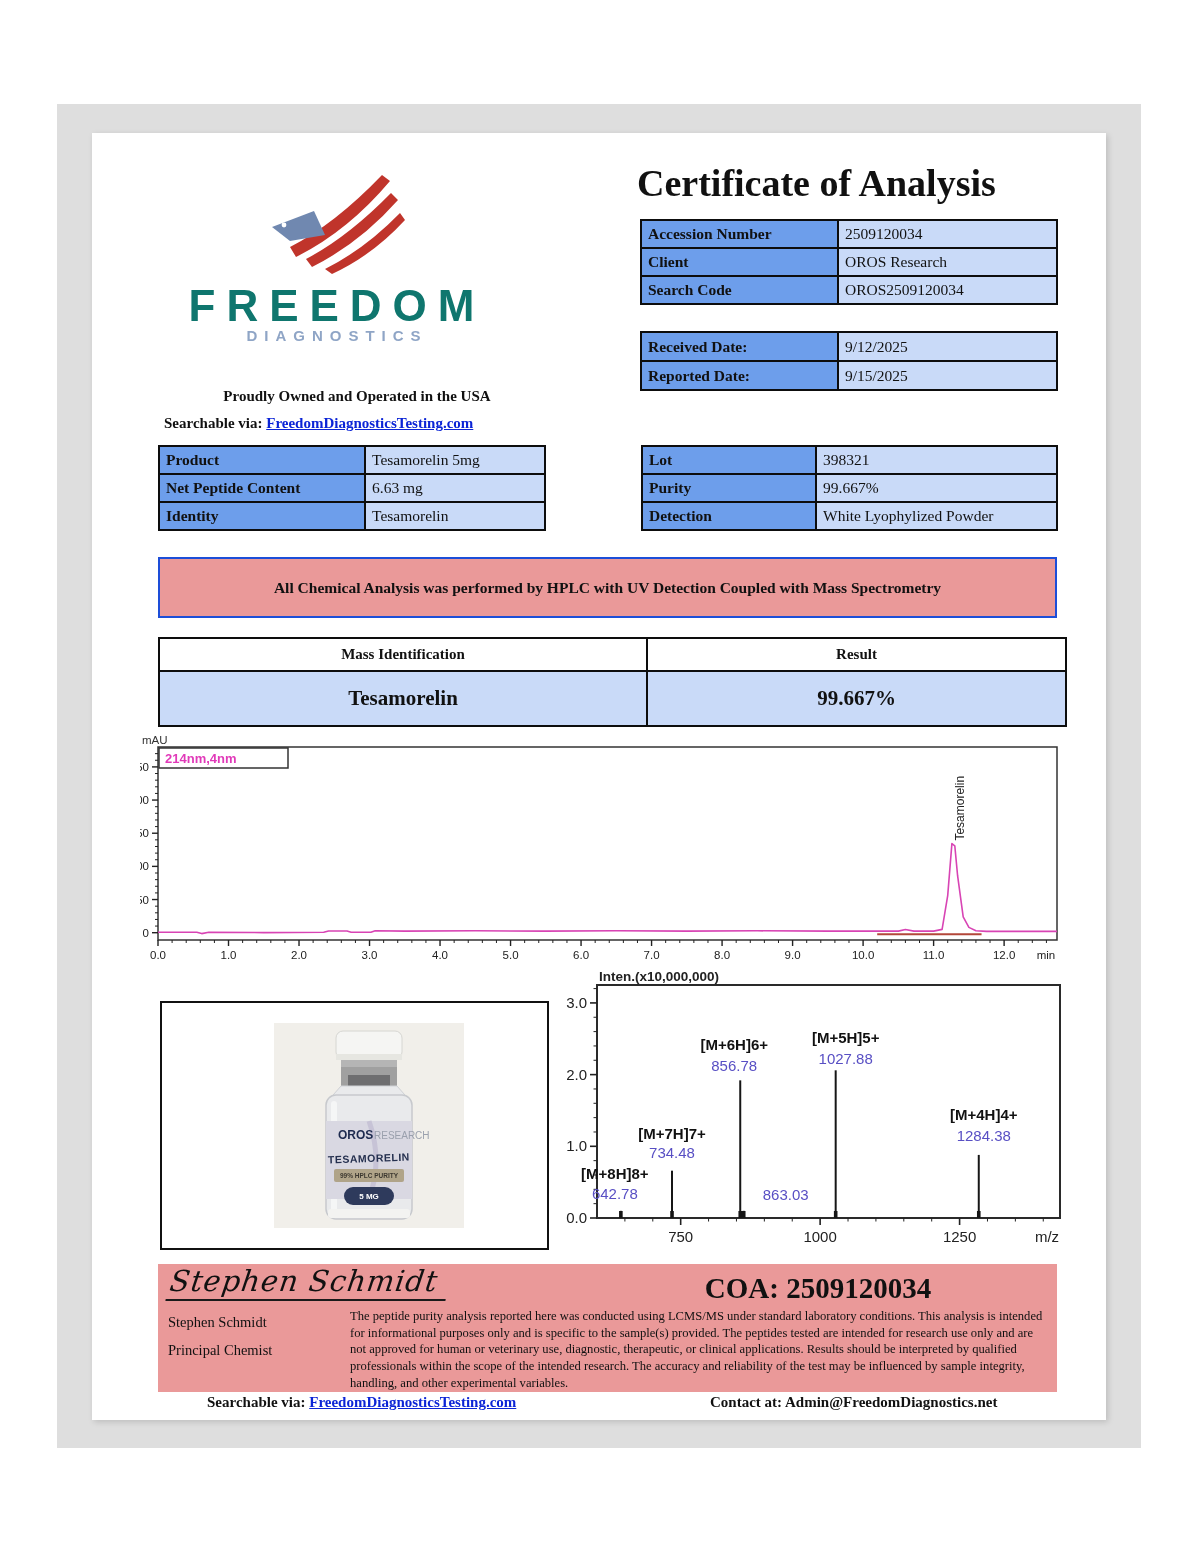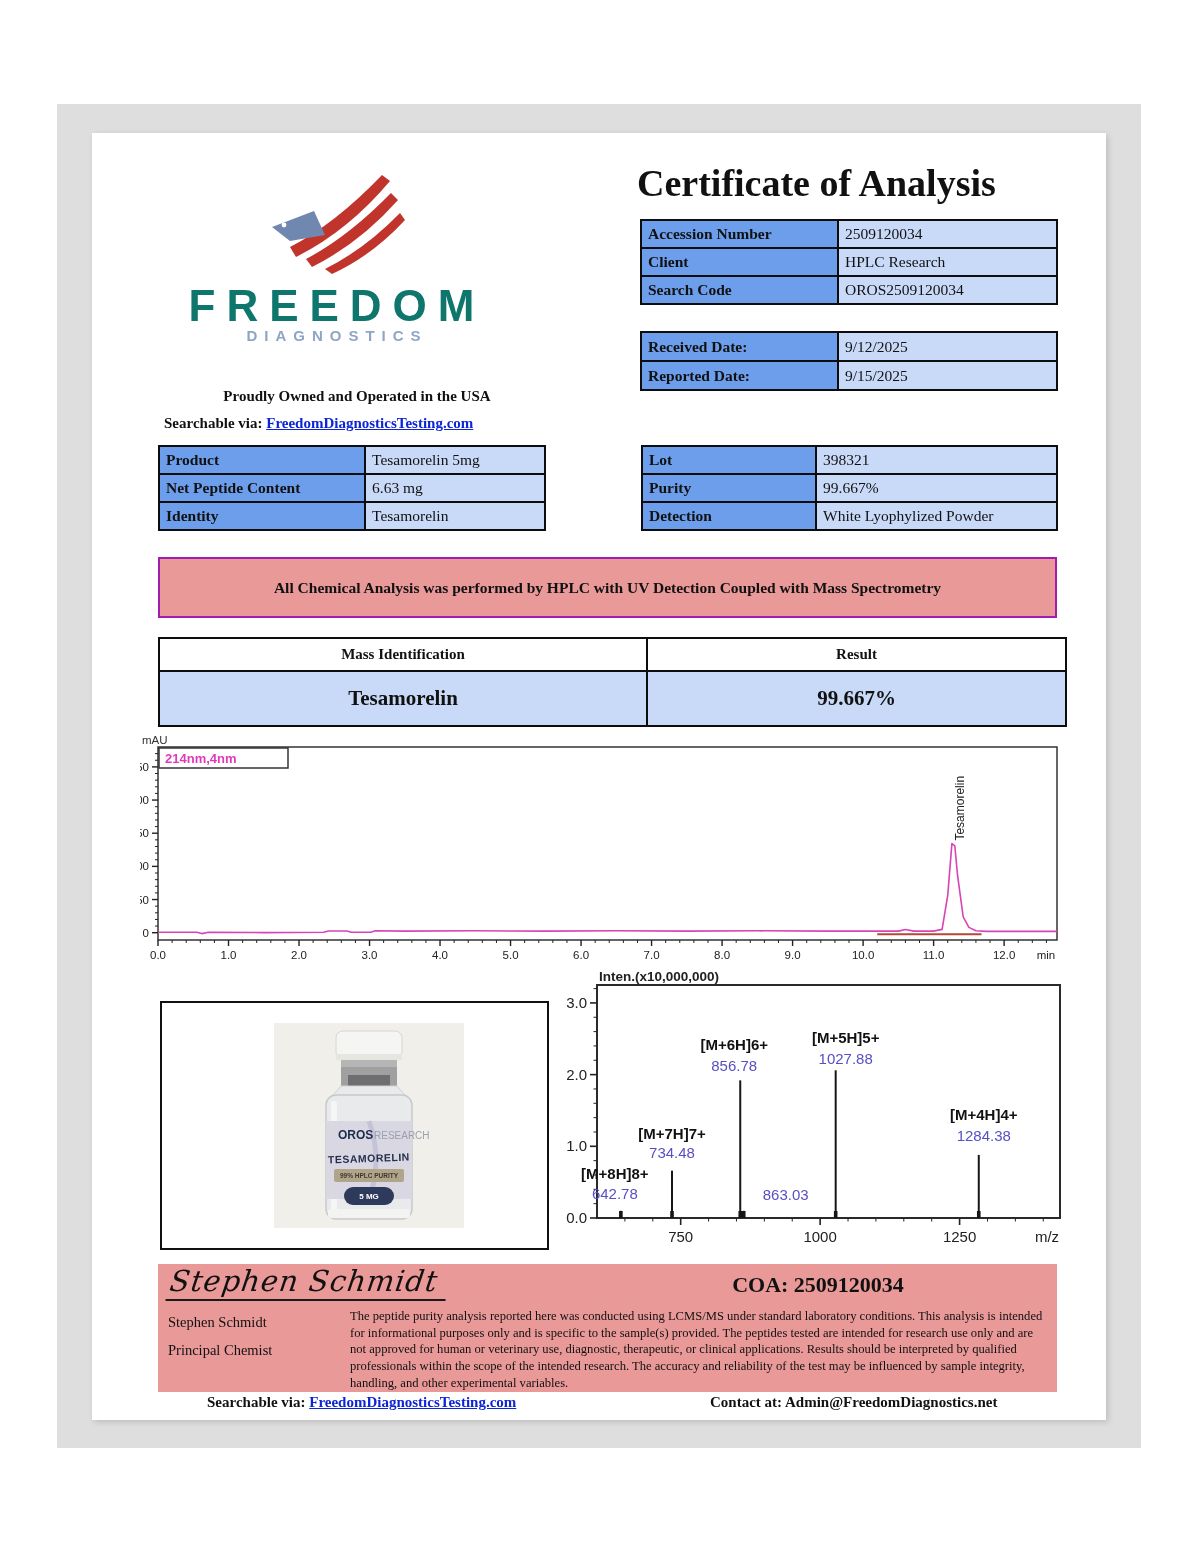--- a/index.html
+++ b/index.html
@@ -27,40 +27,40 @@
 
   
   table.coatbl{border-collapse:collapse;position:absolute;table-layout:fixed;border-radius:19px;}
   table.coatbl td{border:2px solid #0d0d0d;padding:1px 6px;font-size:15.5px;overflow:hidden;
                   white-space:nowrap;}
   table.coatbl td.lbl{background:#6d9eeb;font-weight:bold;}
   table.coatbl td.val{background:#c9daf8;}
 
   
   .banner{position:absolute;left:66px;top:424px;width:899px;height:61px;background:#ea9999;
-          border:2px solid #a21caf;box-sizing:border-box;display:flex;align-items:center;
+          border:2px solid #1d4ed8;box-sizing:border-box;display:flex;align-items:center;
           justify-content:center;font-weight:bold;font-size:15.5px;}
 
   
   table.masstbl{border-collapse:collapse;position:absolute;left:66px;top:504px;table-layout:fixed;}
   table.masstbl td{border:2px solid #0d0d0d;text-align:center;}
   table.masstbl tr.hd td{height:29px;font-weight:bold;font-size:15px;background:#fff;}
   table.masstbl tr.dt td{height:51px;font-weight:bold;font-size:21px;background:#c9daf8;}
 
   
   .vial-box{position:absolute;left:68px;top:852px;width:389px;height:249px;
             border:2px solid #111;box-sizing:border-box;background:#fff;margin-top:16px;}
 
   
   .footer-box{position:absolute;left:66px;top:1131px;width:899px;height:128px;background:#ea9999;}
   .sig{position:absolute;left:10px;top:0px;font-family:"DejaVu Serif",serif;font-style:italic;
        font-size:29px;letter-spacing:1px;border-bottom:2px solid #1a1a1a;padding:0 10px 1px 2px;
        transform:skewX(-8deg);}
   .coa-num{position:absolute;left:430px;top:8px;width:460px;text-align:center;font-weight:bold;
-           font-size:22px;}
+           font-size:29px;}
   .sig-name{position:absolute;left:10px;top:50px;font-size:14.5px;}
   .sig-role{position:absolute;left:10px;top:78px;font-size:14.5px;}
   .disclaimer{position:absolute;left:192px;top:44px;width:702px;font-size:12.6px;line-height:1.33;}
   .bottom-row{position:absolute;left:0;top:1261px;width:1014px;font-size:15px;font-weight:bold;}
   .bottom-search{position:absolute;left:115px;top:0;}
   .bottom-contact{position:absolute;left:618px;top:0;}
 
   svg text{font-family:"Liberation Sans",sans-serif;}
 </style>
 </head>
@@ -94,21 +94,21 @@
   <div class="coa-title">Certificate of Analysis</div>
 
   <table class="coatbl" style="left:548px;top:86px;width:418px;">
     <tbody>
         <tr style="height:28px;">
       <td class="lbl" style="width:183px;">Accession Number</td>
       <td class="val">2509120034</td>
         </tr>
     <tr style="height:28px;">
       <td class="lbl">Client</td>
-      <td class="val">HPLC Research</td>
+      <td class="val">OROS Research</td>
         </tr>
     <tr style="height:28px;">
       <td class="lbl">Search Code</td>
       <td class="val">OROS2509120034</td>
         </tr>
   </tbody>
     </table>
 
   <table class="coatbl" style="left:548px;top:198px;width:418px;">
     <tbody>

